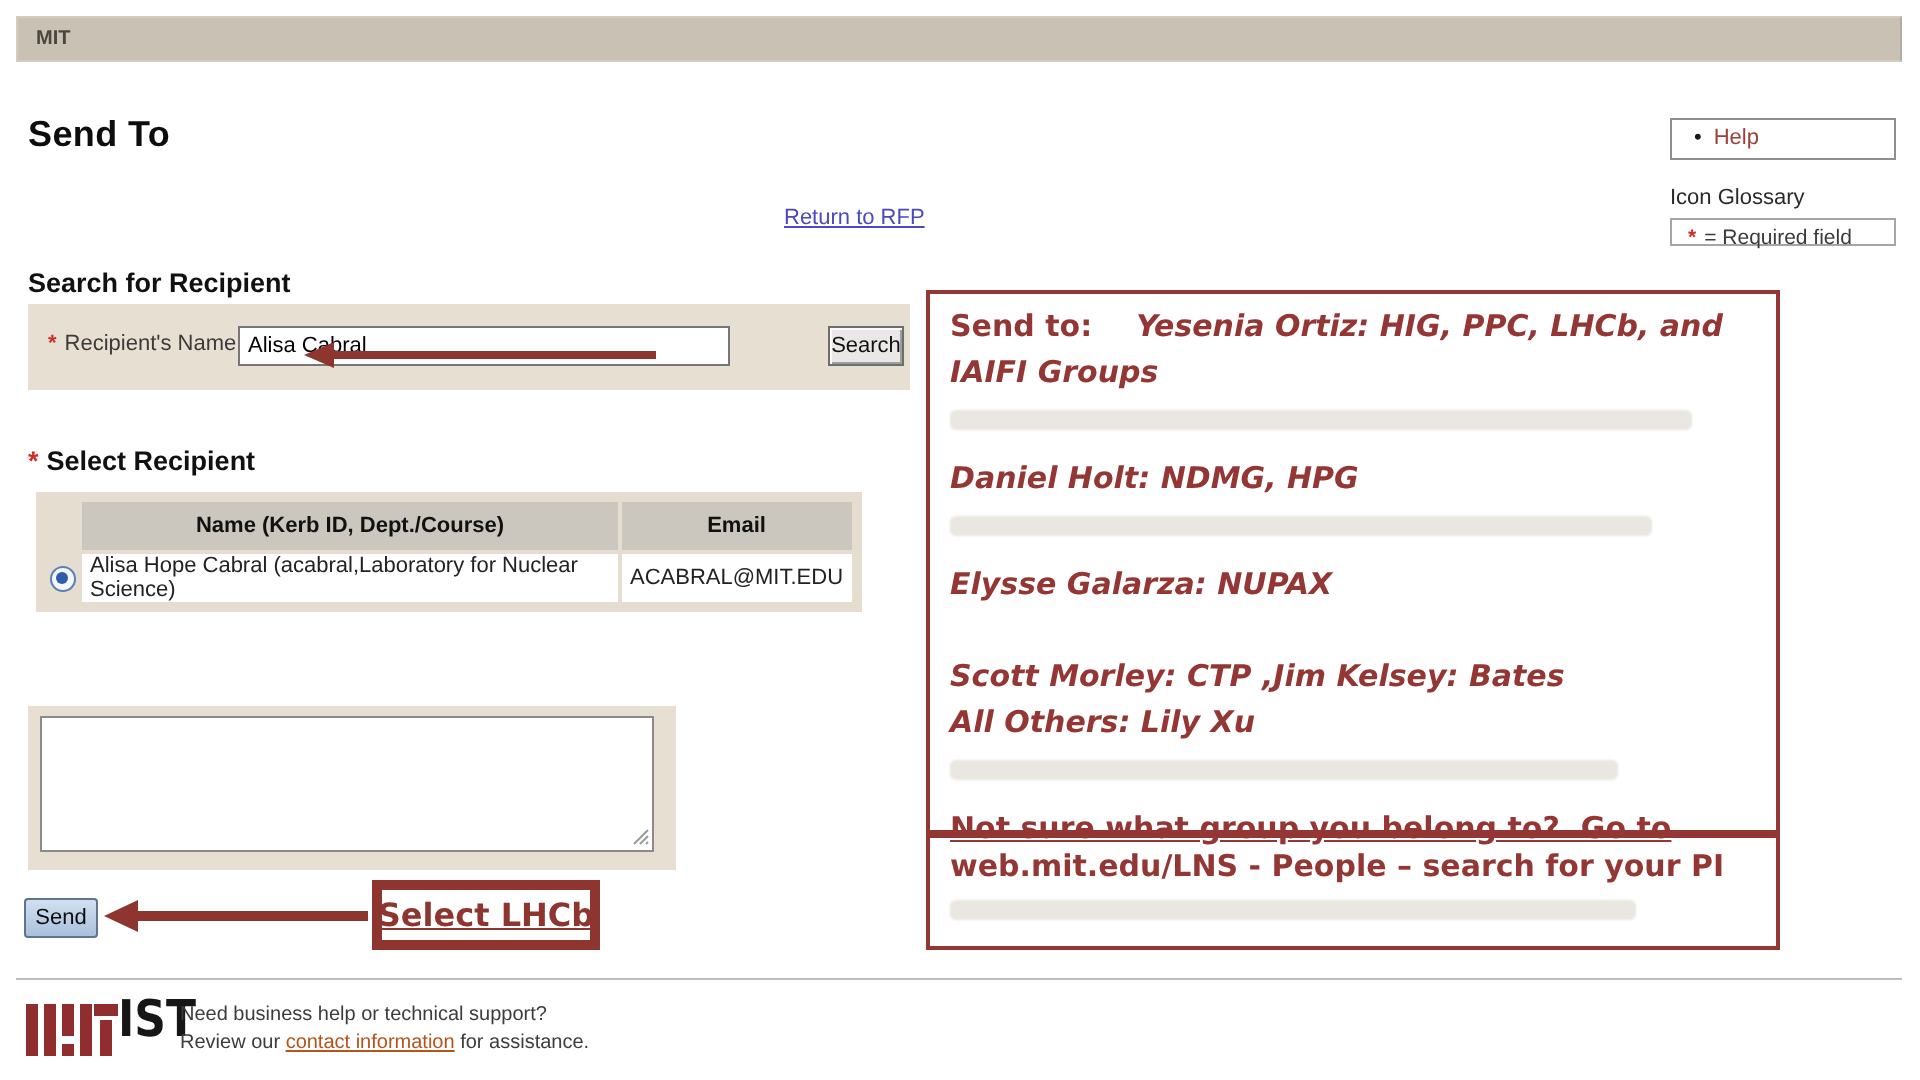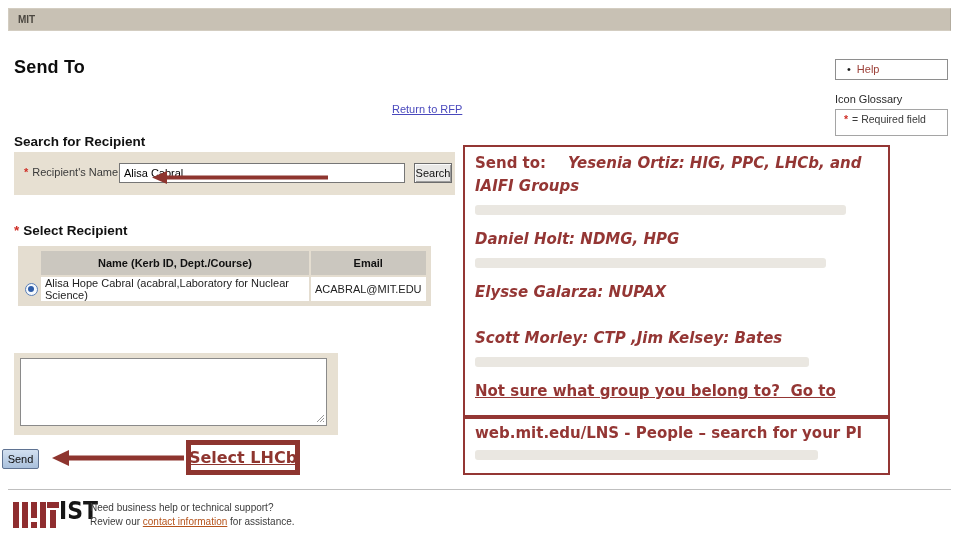--- a/index.html
+++ b/index.html
@@ -25,33 +25,33 @@
 
   .help-box {
     left: 835px; top: 59px; width: 113px; height: 21px;
     background: #fff; border: 1px solid #8e8e8e;
     font-size: 11px; line-height: 19px; padding-left: 11px;
   }
   .help-box .bullet { color: #1a1a1a; margin-right: 6px; }
   .help-box .help-link { color: #9c4038; cursor: pointer; }
   .glossary-label { left: 835px; top: 93px; font-size: 11px; color: #2a2a2a; }
   .required-box {
-    left: 835px; top: 109px; width: 113px; height: 27px;
+    left: 835px; top: 109px; width: 113px; height: 14px;
     background: #fff; border: 1px solid #a5a5a5;
     font-size: 10.5px; line-height: 19px; padding-left: 8px; color: #3a3a3a;
   }
   .red-star { color: #cf2e26; font-weight: bold; margin-right: 4px; }
 
   .section-title { font-size: 13.5px; font-weight: bold; color: #111; }
 
   
   .search-panel { left: 14px; top: 152px; width: 441px; height: 43px; background: #e7e0d2; }
   .search-panel .field-label { position: absolute; left: 10px; top: 14px; font-size: 11px; color: #3a3a3a; }
   .recipient-input {
-    position: absolute; left: 105px; top: 11px; width: 286px; height: 20px;
+    position: absolute; left: 105px; top: 11px; width: 246px; height: 20px;
     border: 1px solid #767676; font-size: 11px; padding: 1px 4px;
     font-family: "Liberation Sans", sans-serif;
   }
   .search-btn {
     position: absolute; left: 400px; top: 11px; width: 38px; height: 20px;
     font-size: 11px; color: #111; background: #e9e8e6;
     border: 1px solid #6d6d6d;
     box-shadow: inset 1px 1px 0 #fbfbfb, inset -1px -1px 0 #9d9d9d;
     font-family: "Liberation Sans", sans-serif; cursor: pointer;
   }
@@ -83,21 +83,21 @@
   .note-panel { left: 14px; top: 353px; width: 324px; height: 82px; background: #e7e0d2; }
   .note-textarea {
     position: absolute; left: 6px; top: 5px; width: 307px; height: 68px;
     border: 1px solid #8a8a8a; background: #fff; resize: none;
     font-family: "Liberation Sans", sans-serif; font-size: 11px;
   }
   .resize-corner { position: absolute; left: 301px; top: 60px; width: 10px; height: 10px; }
 
   
   .send-btn {
-    left: 2px; top: 449px; width: 37px; height: 20px;
+    left: 12px; top: 449px; width: 37px; height: 20px;
     background: linear-gradient(#d2e0f0, #a9c0dc);
     border: 1px solid #5f7392; border-radius: 2px;
     font-size: 11px; color: #0c0c0c; font-family: "Liberation Sans", sans-serif; cursor: pointer;
   }
 
   
   .arrow-svg { pointer-events: none; }
   .select-send-box {
     left: 186px; top: 440px; width: 114px; height: 35px;
     border: 5px solid #8e352f; background: #fff;
@@ -215,20 +215,21 @@
   <div class="blank-line">
       <div class="ghost" style="width:92%;"></div>
     </div>
   <div class="anno-line">Daniel Holt: NDMG, HPG</div>
   <div class="blank-line">
       <div class="ghost" style="width:87%;"></div>
     </div>
   <div class="anno-line">Elysse Galarza: NUPAX</div>
   <div class="blank-line"></div>
   <div class="anno-line">Scott Morley: CTP ,Jim Kelsey: Bates</div>
+  <div class="anno-line">All Others: Lily Xu</div>
   <div class="blank-line">
       <div class="ghost" style="width:83%;"></div>
     </div>
   <div class="anno-underline">Not sure what group you belong to?  Go to</div>
 </div>
 
 <div class="abs anno-box box2">
   <div style="font-style:normal;">web.mit.edu/LNS - People – search for your PI</div>
   <div class="ghost" style="width:85%; margin-top:5px;"></div>
 </div>

